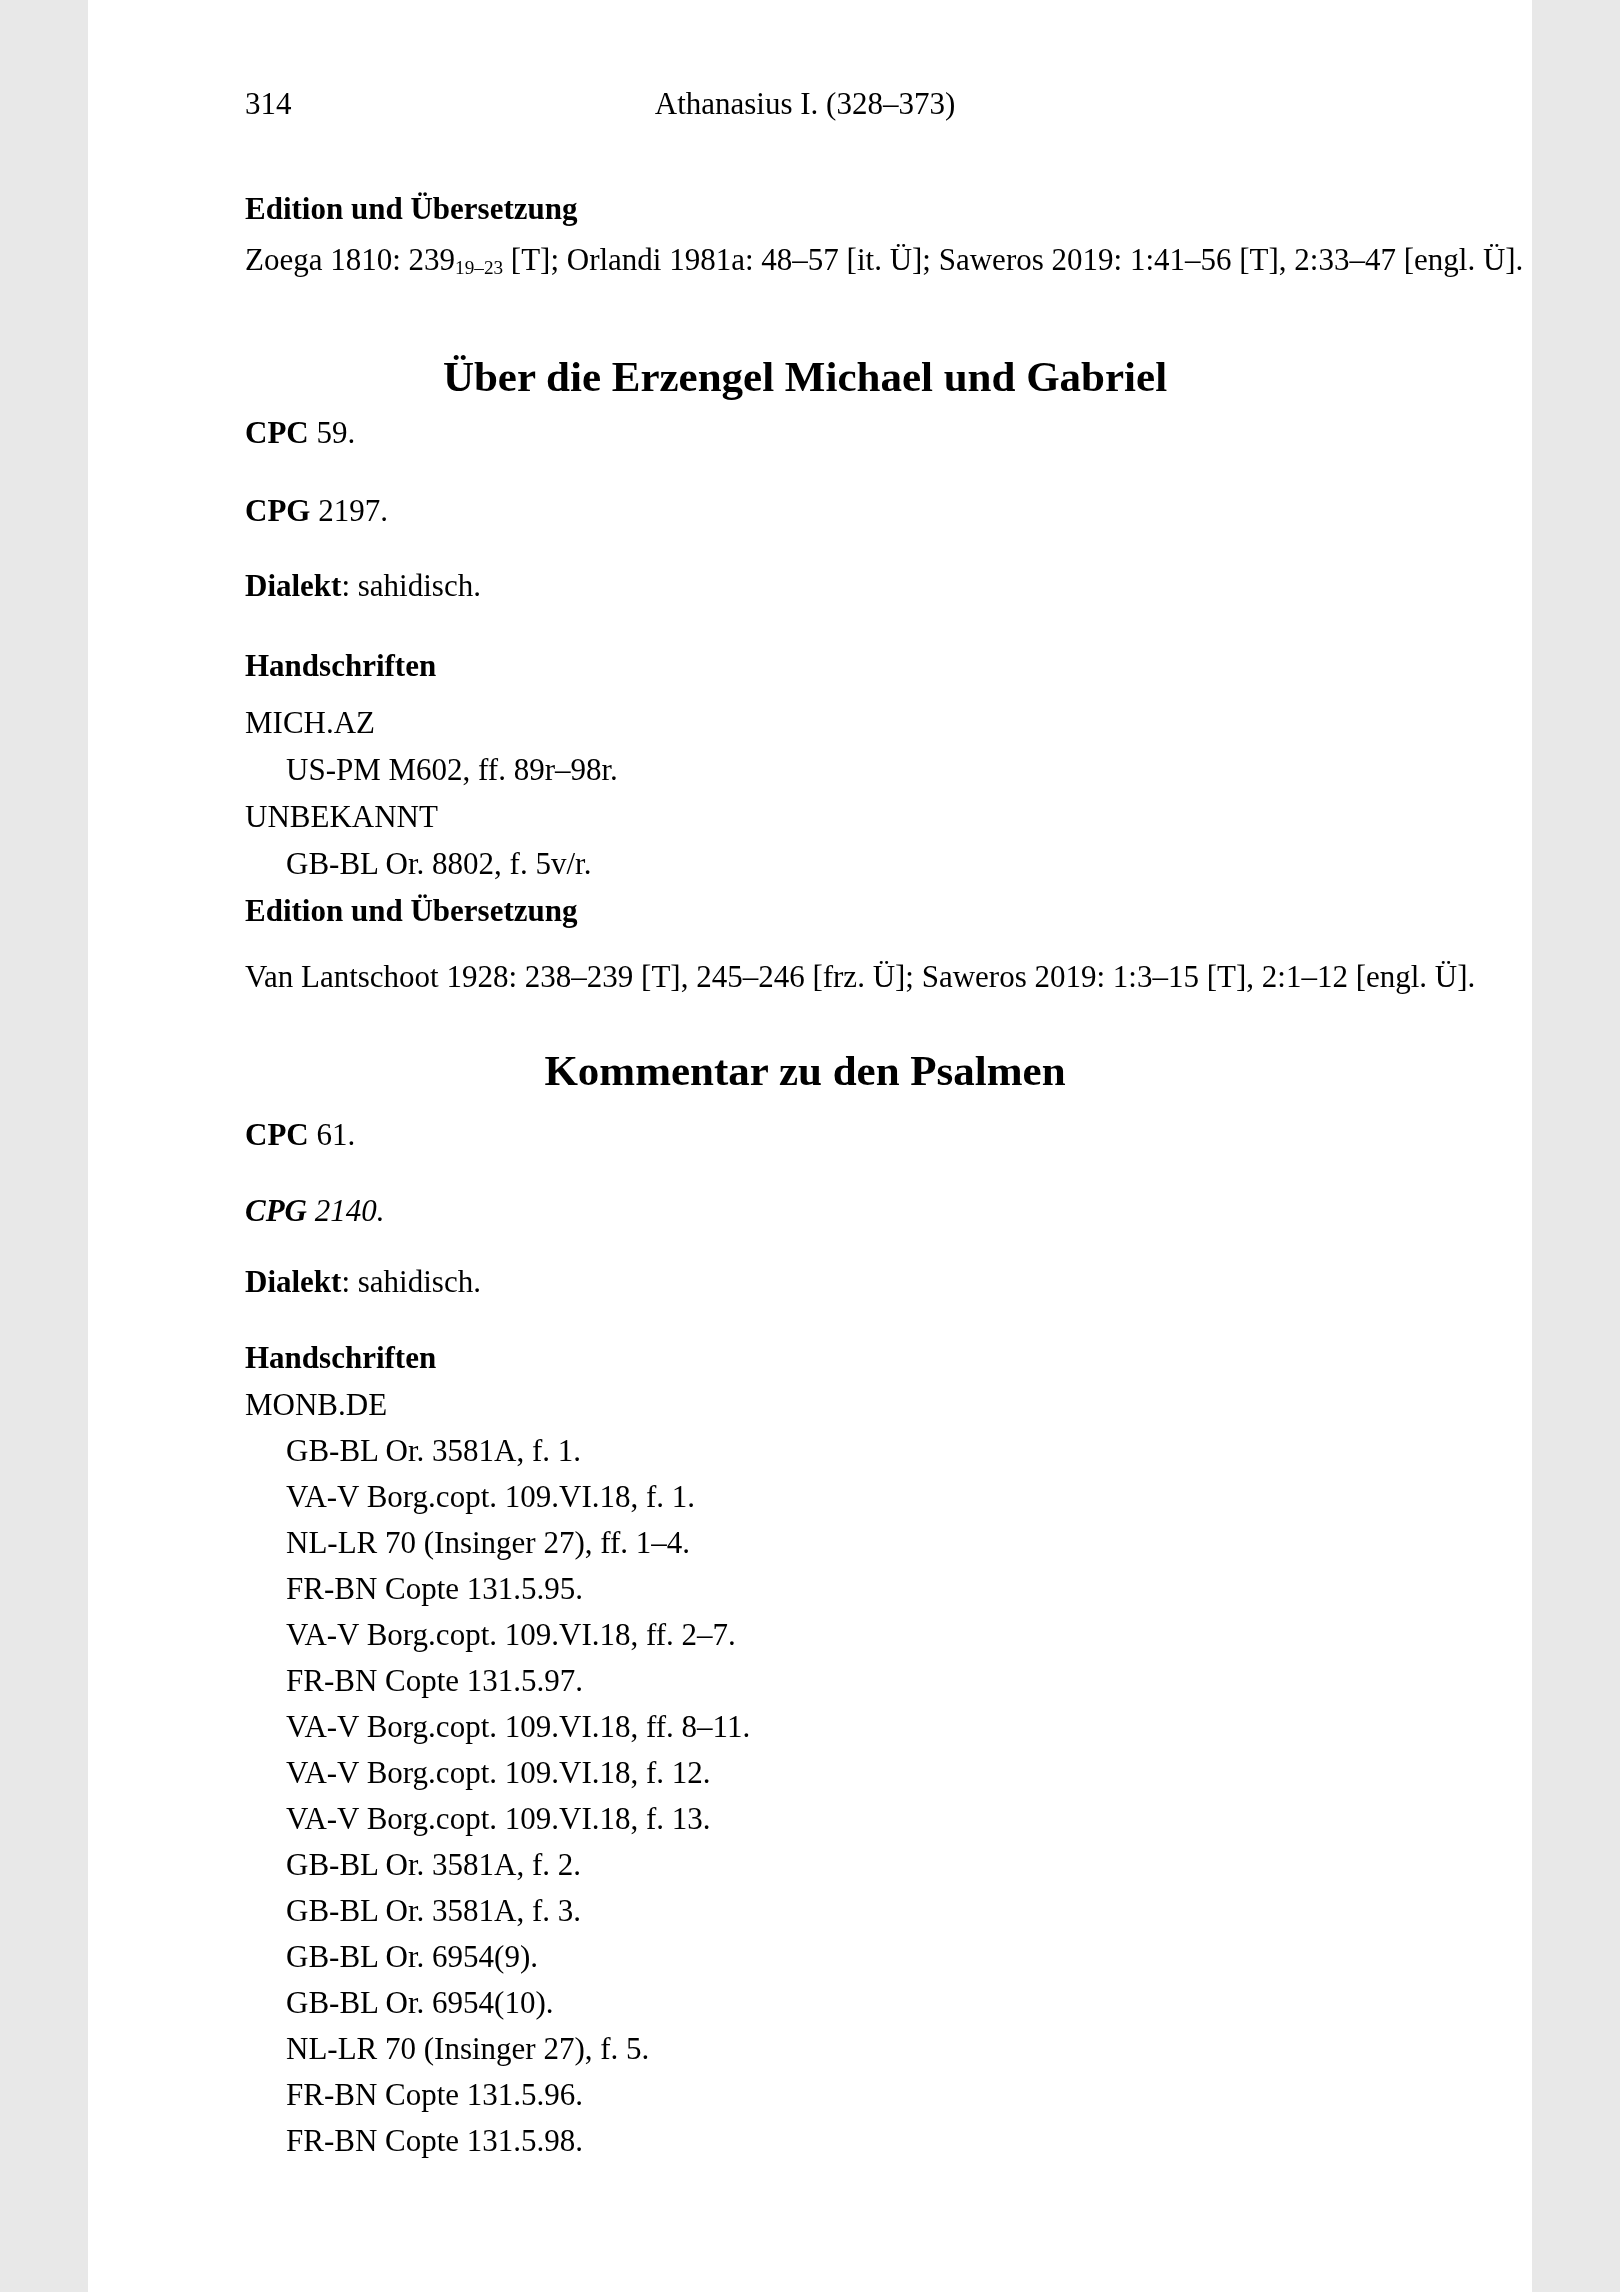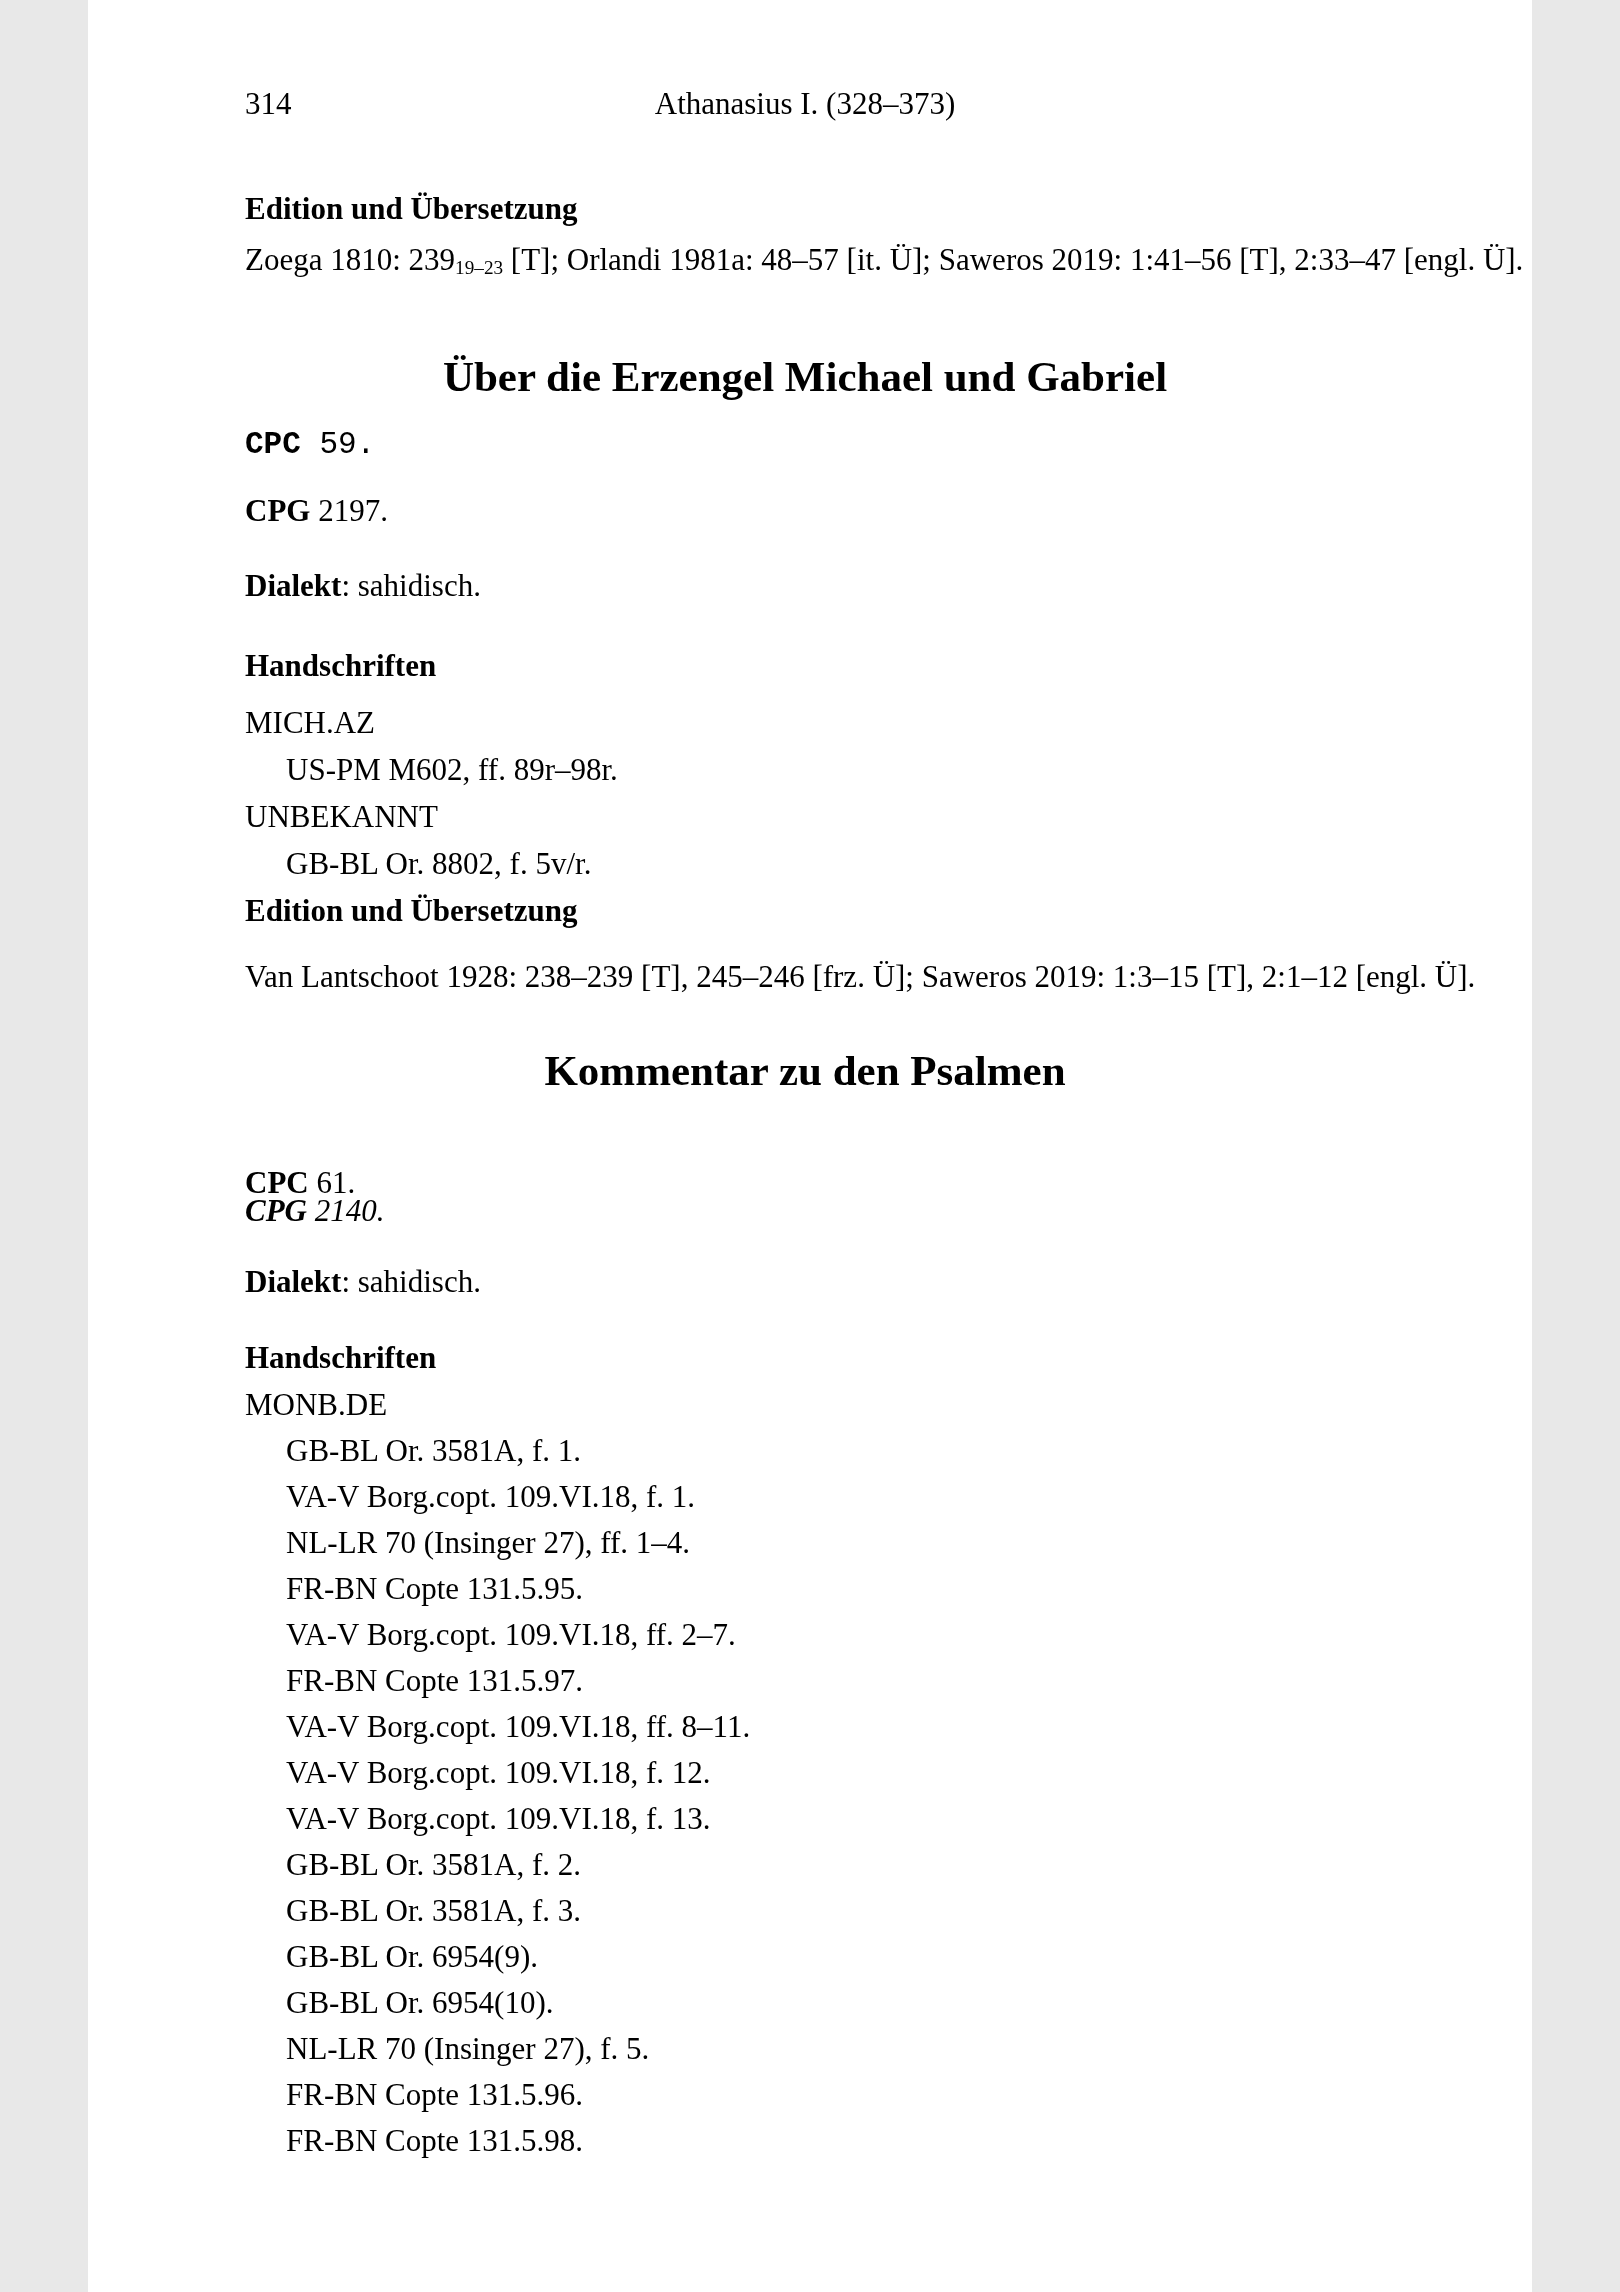--- a/index.html
+++ b/index.html
@@ -44,42 +44,42 @@
     <span class="pgnum">314</span>
     <span class="running">Athanasius I. (328–373)</span>
   </div>
 
   <div class="abs bold" style="top:193px;">Edition und Übersetzung</div>
 
   <div class="abs nowrap" style="top:244px;"><span>Zoega 1810: 239</span><sub class="linesub">19–23</sub><span> [T]; Orlandi 1981a: 48–57 [it. Ü]; Saweros 2019: 1:41–56 [T], 2:33–47 [engl. Ü].</span></div>
 
   <div class="abs center work-title" style="top:355px;">Über die Erzengel Michael und Gabriel</div>
 
-  <div class="abs" style="top:429px;font-family:Liberation Mono, monospace;"><span class="bold">CPC</span><span> 59.</span></div>
+  <div class="abs" style="top:417px;"><span class="bold">CPC</span><span> 59.</span></div>
 
   <div class="abs" style="top:495px;"><span class="bold">CPG</span><span> 2197.</span></div>
 
   <div class="abs" style="top:570px;"><span class="bold">Dialekt</span><span>: sahidisch.</span></div>
 
   <div class="abs bold" style="top:650px;">Handschriften</div>
 
   <div class="abs ms-list1" style="top:699px;">
     <div class="ms-codex">MICH.AZ</div>
     <div class="ms-item">US-PM M602, ff. 89r–98r.</div>
     <div class="ms-codex">UNBEKANNT</div>
     <div class="ms-item">GB-BL Or. 8802, f. 5v/r.</div>
   </div>
 
   <div class="abs bold" style="top:895px;">Edition und Übersetzung</div>
 
   <div class="abs nowrap" style="top:961px;">Van Lantschoot 1928: 238–239 [T], 245–246 [frz. Ü]; Saweros 2019: 1:3–15 [T], 2:1–12 [engl. Ü].</div>
 
   <div class="abs center work-title" style="top:1049px;">Kommentar zu den Psalmen</div>
 
-  <div class="abs" style="top:1119px;margin-top:48px;"><span class="bold">CPC</span><span> 61.</span></div>
+  <div class="abs" style="top:1119px;"><span class="bold">CPC</span><span> 61.</span></div>
 
   <div class="abs" style="top:1195px;font-style:italic;"><span class="bold">CPG</span><span> 2140.</span></div>
 
   <div class="abs" style="top:1266px;"><span class="bold">Dialekt</span><span>: sahidisch.</span></div>
 
   <div class="abs bold" style="top:1342px;">Handschriften</div>
 
   <div class="abs ms-list2" style="top:1382px;">
     <div class="ms-codex">MONB.DE</div>
     <div class="ms-item">GB-BL Or. 3581A, f. 1.</div>

